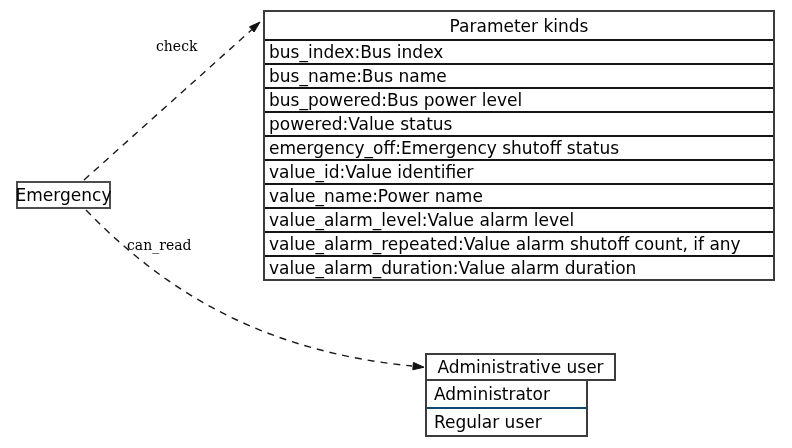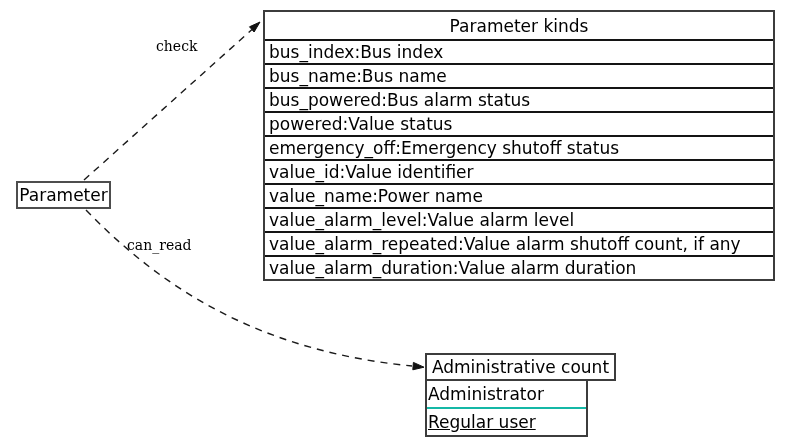--- a/index.html
+++ b/index.html
@@ -77,60 +77,60 @@
     left: 425px; top: 379px;
     width: 163px; height: 58px;
     border: 2px solid #3c3c3c;
     box-sizing: border-box;
     background: #ffffff;
     display: flex; flex-direction: column;
   }
   .user-rows .trow {
     flex: 1 1 auto;
     display: flex; align-items: center;
-    padding-left: 1px;
+    padding-left: 7px;
     font-size: 17px;
     white-space: nowrap;
   }
-  .user-rows .trow + .trow { border-top: 2px solid #14b8a6; text-decoration: underline; }
+  .user-rows .trow + .trow { border-top: 2px solid #0c4a6e; }
 </style>
 </head>
 <body>
 
 <div class="canvas">
 
   <svg class="edges" width="792" height="448" viewBox="0 0 792 448">
     <path class="dash" d="M84,180 L252,29.5"></path>
     <polygon class="arrowhead" points="260,22 254.1,32 249.5,26.8"></polygon>
     <path class="dash" d="M86,210 C170,297 270,352 412,366"></path>
     <polygon class="arrowhead" points="424,367.2 412.8,369.8 413.4,362.4"></polygon>
   </svg>
 
   <div class="edge-label" style="left:156px; top:39px">check</div>
 
   <div class="edge-label" style="left:127px; top:238px">can_read</div>
 
   <div class="node-identifier">
-    <span>Parameter</span>
+    <span>Emergency</span>
   </div>
 
   <div class="param-table">
     <div class="thead">Parameter kinds</div>
     <div class="trow">bus_index:Bus index</div>
     <div class="trow">bus_name:Bus name</div>
-    <div class="trow">bus_powered:Bus alarm status</div>
+    <div class="trow">bus_powered:Bus power level</div>
     <div class="trow">powered:Value status</div>
     <div class="trow">emergency_off:Emergency shutoff status</div>
     <div class="trow">value_id:Value identifier</div>
     <div class="trow">value_name:Power name</div>
     <div class="trow">value_alarm_level:Value alarm level</div>
     <div class="trow">value_alarm_repeated:Value alarm shutoff count, if any</div>
     <div class="trow">value_alarm_duration:Value alarm duration</div>
   </div>
 
-  <div class="user-header">Administrative count</div>
+  <div class="user-header">Administrative user</div>
 
   <div class="user-rows">
     <div class="trow">Administrator</div>
     <div class="trow">Regular user</div>
   </div>
 
 </div>
 
 </body></html>

